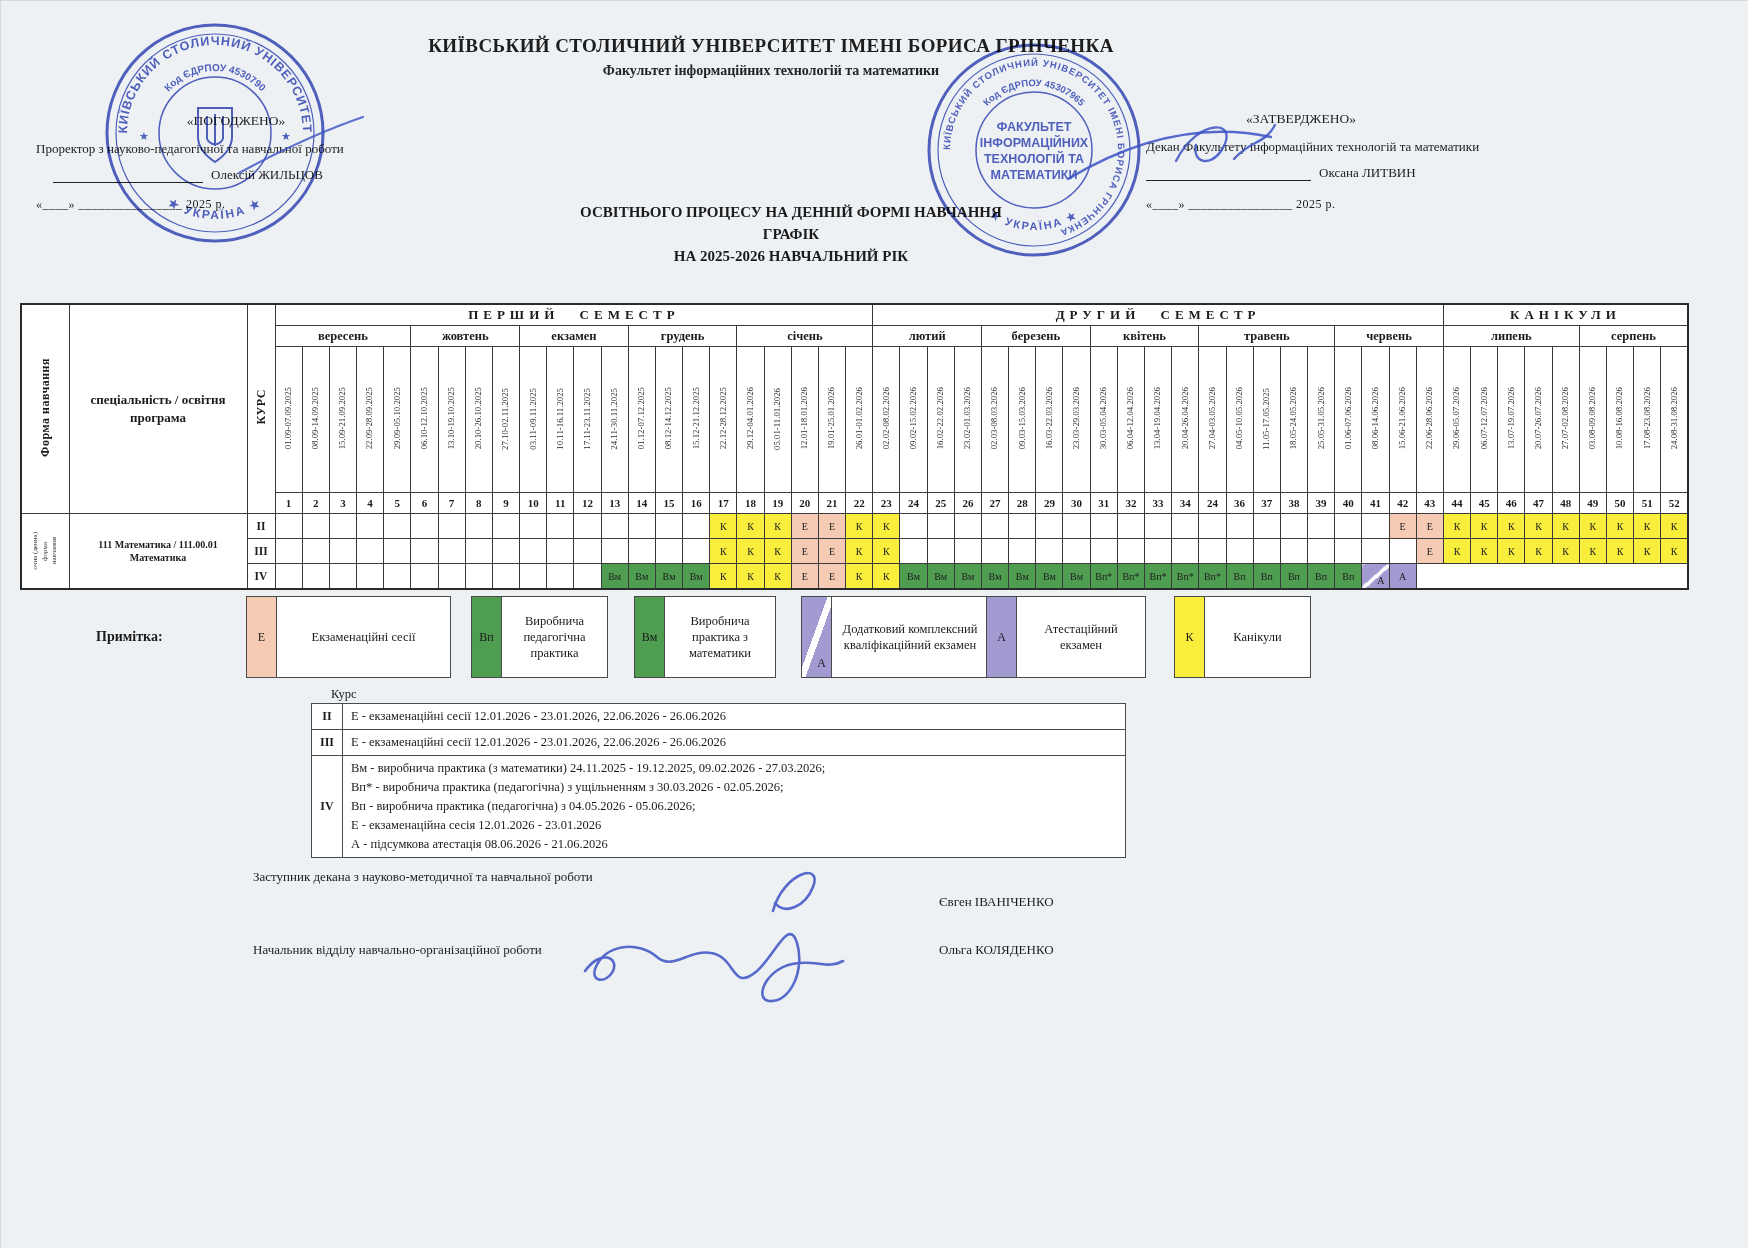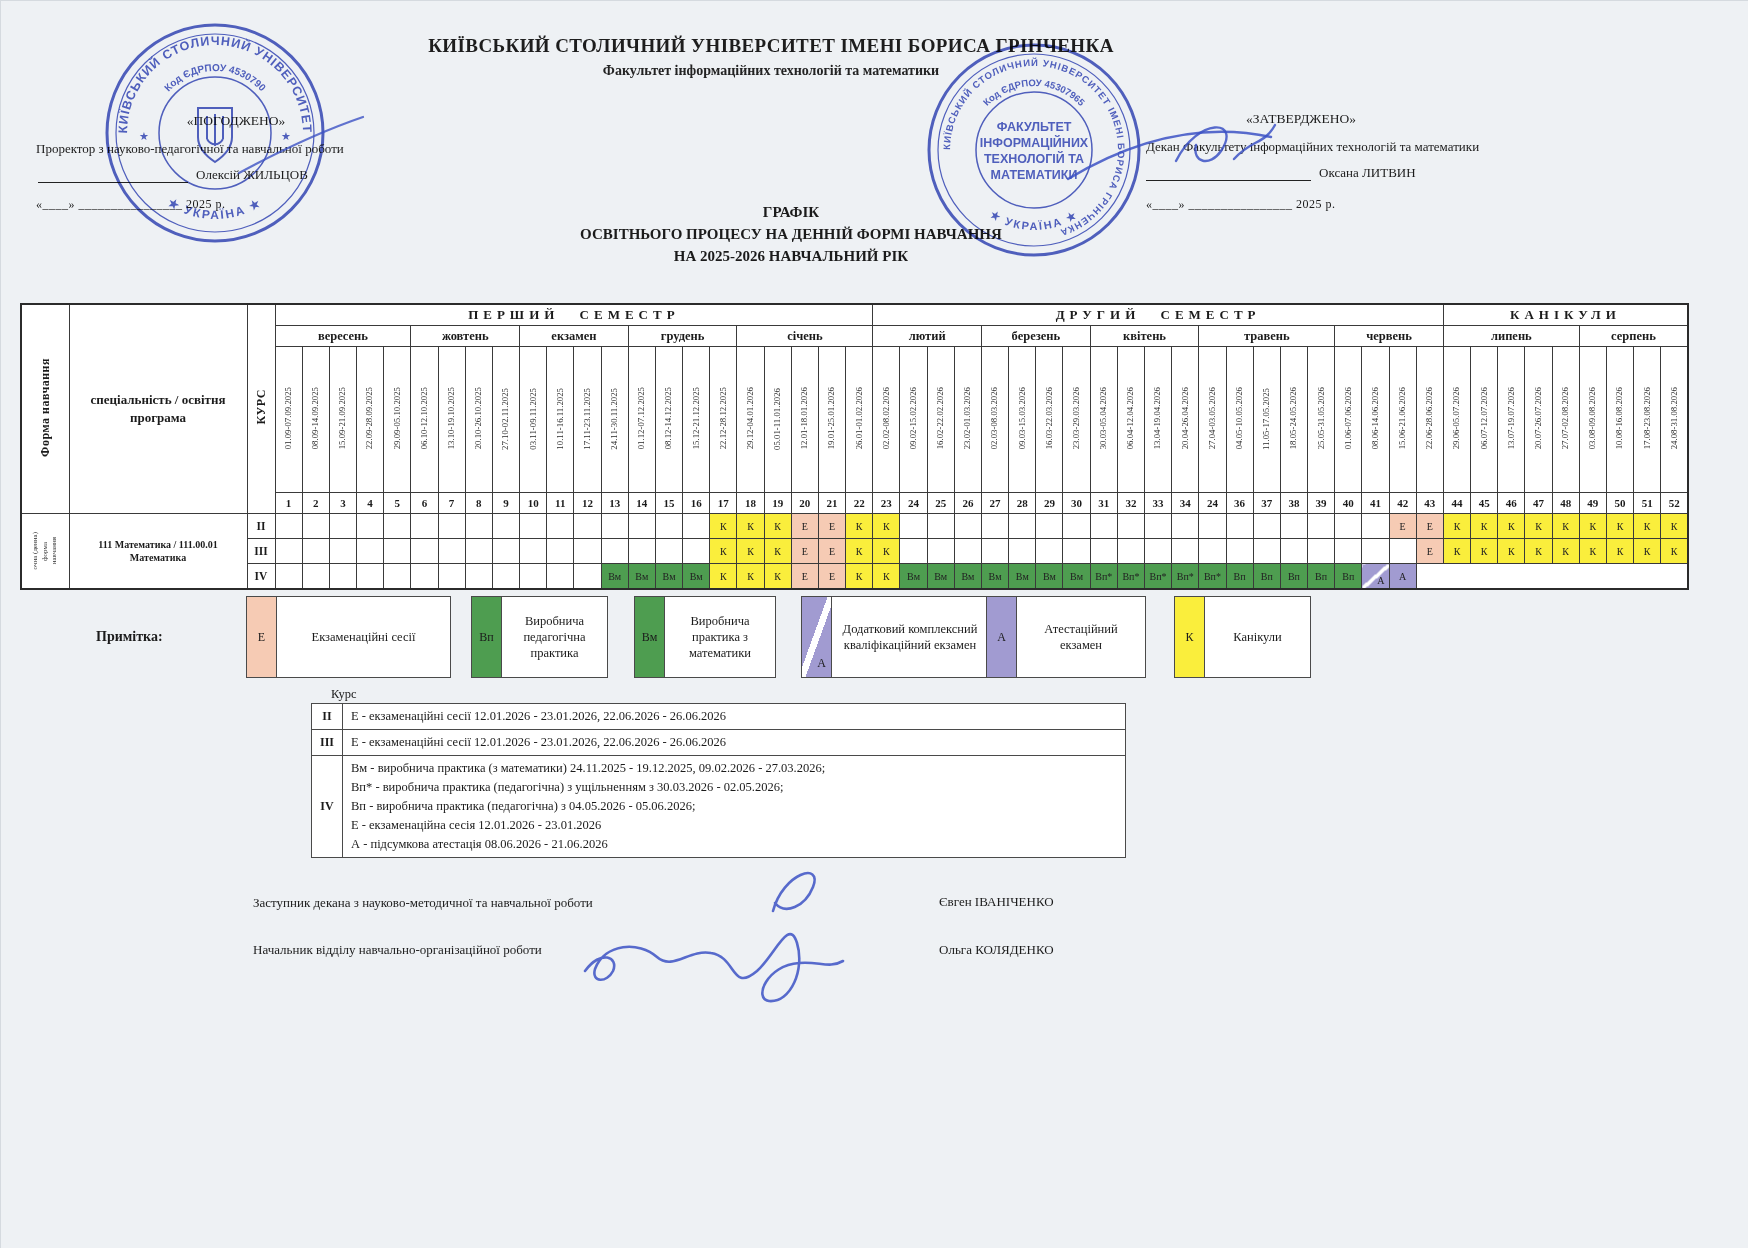--- a/index.html
+++ b/index.html
@@ -64,31 +64,31 @@
 </head>
 <body>
 
 <div id="page">
 
   <div class="univ-title">КИЇВСЬКИЙ СТОЛИЧНИЙ УНІВЕРСИТЕТ ІМЕНІ БОРИСА ГРІНЧЕНКА</div>
   <div class="faculty">Факультет інформаційних технологій та математики</div>
 
   <div class="blk-label" style="left:150px;top:112px;width:170px;text-align:center;">«ПОГОДЖЕНО»</div>
   <div class="blk-role" style="left:35px;top:140px;">Проректор з науково-педагогічної та навчальної роботи</div>
-  <div class="blk-name" style="left:37px;top:166px;"><span class="uline" style="width:150px;"></span><span>Олексій ЖИЛЬЦОВ</span></div>
+  <div class="blk-name" style="left:52px;top:166px;"><span class="uline" style="width:150px;"></span><span>Олексій ЖИЛЬЦОВ</span></div>
   <div class="blk-date" style="left:35px;top:196px;">«____» ________________ 2025 р.</div>
 
   <div class="blk-label" style="left:1160px;top:110px;width:280px;text-align:center;">«ЗАТВЕРДЖЕНО»</div>
   <div class="blk-role" style="left:1145px;top:138px;">Декан Факультету інформаційних технологій та математики</div>
   <div class="blk-name" style="left:1145px;top:164px;"><span class="uline" style="width:165px;"></span><span>Оксана ЛИТВИН</span></div>
   <div class="blk-date" style="left:1145px;top:196px;">«____» ________________ 2025 р.</div>
 
   <div class="doc-title">
+    <div>ОСВІТНЬОГО ПРОЦЕСУ НА ДЕННІЙ ФОРМІ НАВЧАННЯ</div>
     <div>ГРАФІК</div>
-    <div>ОСВІТНЬОГО ПРОЦЕСУ НА ДЕННІЙ ФОРМІ НАВЧАННЯ</div>
     <div>НА 2025-2026 НАВЧАЛЬНИЙ РІК</div>
   </div>
 
   <svg class="stamp" style="left:100px;top:18px;" width="228" height="228" viewBox="0 0 228 228">
     <defs>
       <path id="l-top" d="M 26,114 A 88,88 0 0 1 202,114"></path>
       <path id="l-bot" d="M 28,114 A 86,86 0 0 0 200,114"></path>
       <path id="l-code" d="M 52,114 A 62,62 0 0 1 176,114"></path>
     </defs>
     <circle cx="114" cy="114" r="108" class="ln" stroke-width="3"></circle>
@@ -553,21 +553,21 @@
             <div class="nline">Вм - виробнича практика (з математики) 24.11.2025 - 19.12.2025, 09.02.2026 - 27.03.2026;</div>
             <div class="nline">Вп* - виробнича практика (педагогічна) з ущільненням з 30.03.2026 - 02.05.2026;</div>
             <div class="nline">Вп -  виробнича практика (педагогічна) з 04.05.2026 - 05.06.2026;</div>
             <div class="nline">Е - екзаменаційна сесія 12.01.2026 - 23.01.2026</div>
             <div class="nline">А - підсумкова атестація 08.06.2026 - 21.06.2026</div>
           </td>
         </tr>
       </tbody>
     </table>
 
-  <div class="sig-role" style="left:252px;top:894px;">Заступник декана з науково-методичної та навчальної роботи</div>
+  <div class="sig-role" style="left:252px;top:868px;">Заступник декана з науково-методичної та навчальної роботи</div>
   <div class="sig-name" style="left:938px;top:893px;">Євген ІВАНІЧЕНКО</div>
   <div class="sig-role" style="left:252px;top:941px;">Начальник відділу навчально-організаційної роботи</div>
   <div class="sig-name" style="left:938px;top:941px;">Ольга КОЛЯДЕНКО</div>
 
   <svg class="scribble" style="left:560px;top:852px;" width="350" height="160">
     <path d="M 212,58 C 222,20 262,8 252,34 C 244,54 224,62 214,50" stroke-width="2.6" opacity=".85"></path>
     <path d="M 24,118 C 40,96 58,104 52,118 C 46,130 30,130 34,116 C 44,90 78,88 96,104 C 112,118 128,96 150,100 C 176,104 170,140 196,118 C 214,102 228,64 236,90 C 244,116 230,150 208,148 C 192,146 206,112 238,110 C 258,108 268,116 282,108" stroke-width="2.6" opacity=".85"></path>
   </svg>
 
 </div>

